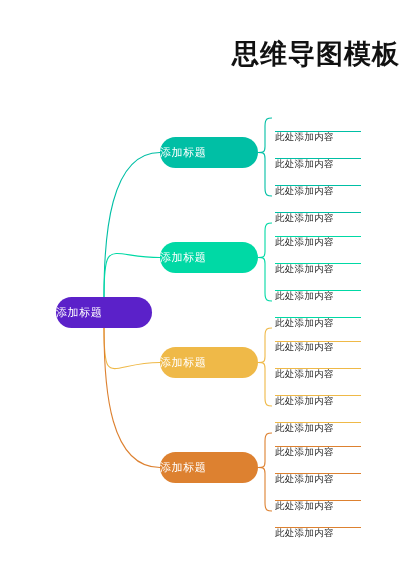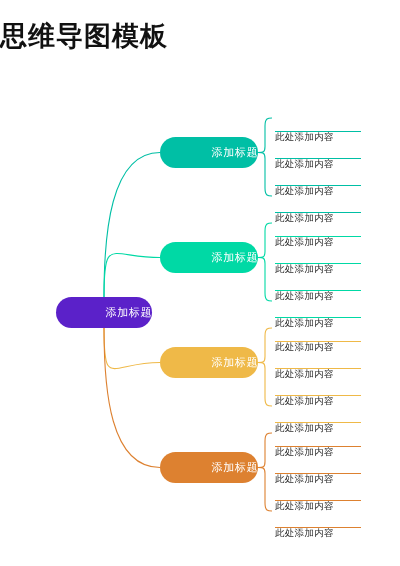--- a/index.html
+++ b/index.html
@@ -13,43 +13,43 @@
   #canvas {
     position: relative;
     width: 400px;
     height: 566px;
     background: #ffffff;
     overflow: hidden;
   }
   #page-title {
     position: absolute;
     left: 0;
-    top: 18px;
+    top: 36px;
     width: 400px;
-    text-align: left;
+    text-align: right;
     font-size: 27px;
     font-weight: bold;
     color: #111111;
     letter-spacing: 1px;
     line-height: 36px;
     white-space: nowrap;
   }
   #wires {
     position: absolute;
     left: 0;
     top: 0;
     width: 400px;
     height: 566px;
     pointer-events: none;
   }
   .node {
     position: absolute;
     display: flex;
     align-items: center;
-    justify-content: flex-end;
+    justify-content: flex-start;
     color: #ffffff;
     font-size: 11px;
     letter-spacing: 0.6px;
     white-space: nowrap;
   }
   .node-central {
     left: 56px;
     top: 297px;
     width: 96px;
     height: 31px;

